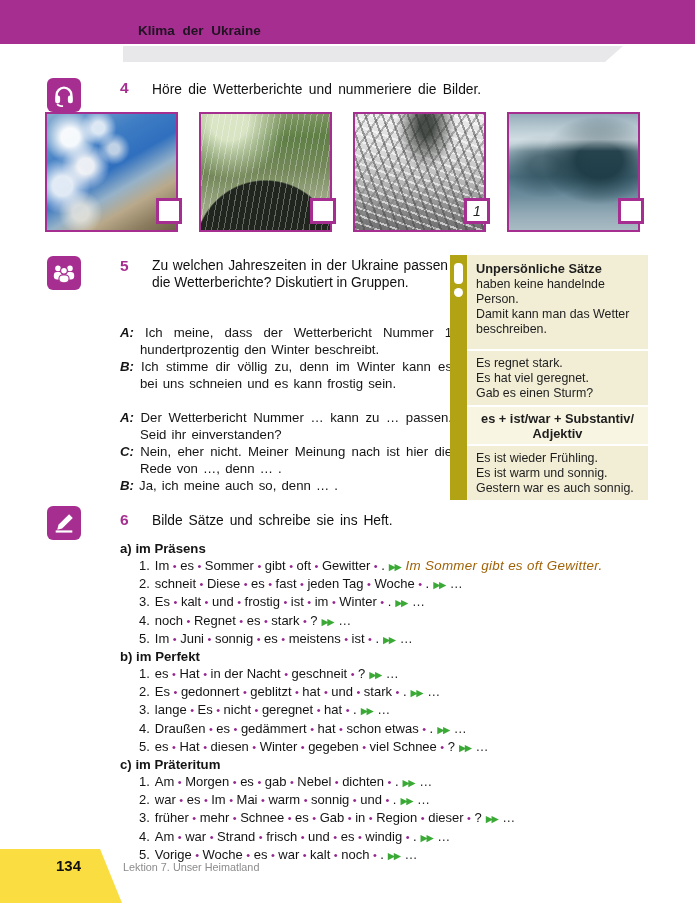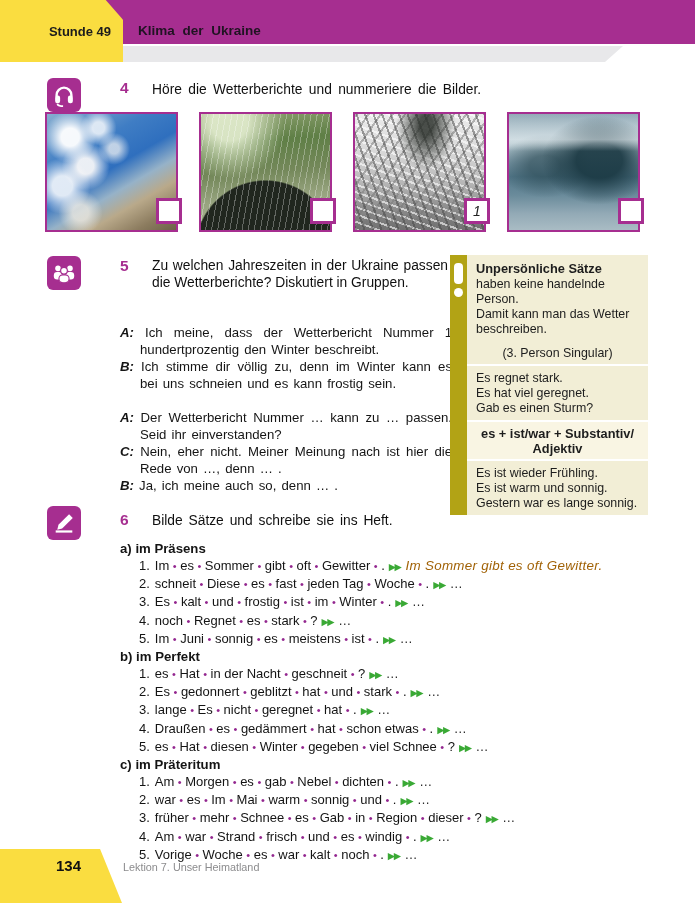--- a/index.html
+++ b/index.html
@@ -95,23 +95,20 @@
                 transform:scaleX(.94);transform-origin:left;}
 </style>
 </head>
 <body>
 
 <div class="page">
 
   <div class="magenta-bar"></div>
   <div class="topic">Klima der Ukraine</div>
   <div class="gray-strip"></div>
-  <div class="yellow-tab">
-    <span class="lesson-tab-label">Stunde 49</span>
-  </div>
 
   <div class="task-icon" style="top:78px">
     <svg width="24" height="24" viewBox="0 0 26 26">
       <path d="M5 15 v-2 a8 8 0 0 1 16 0 v2" stroke="#fff" stroke-width="2.6" fill="none"></path>
       <rect x="3.4" y="13.5" width="5.4" height="8.5" rx="2.4" fill="#fff"></rect>
       <rect x="17.2" y="13.5" width="5.4" height="8.5" rx="2.4" fill="#fff"></rect>
       <path d="M6 22.5 c0 2 3.5 2.6 6 2.6" stroke="#fff" stroke-width="2" fill="none"></path>
     </svg>
   </div>
   <div class="task-num" style="top:79px">4</div>
@@ -159,38 +156,37 @@
       <div class="excl-bar"></div>
       <div class="excl-dot"></div>
     </div>
     <div class="gb-content">
       <div class="gb-sec">
         <span class="gb-title">Unpersönliche Sätze</span>
         <div>haben keine handelnde Person.</div>
         <div>Damit kann man das Wetter beschreiben.</div>
       </div>
       <div class="gb-rule">
-        <div>(3. Person Singular)</div>
       </div>
       <div class="gb-divider"></div>
       <div class="gb-ex" id="gb-examples1">
           <div>Es regnet stark.</div>
           <div>Es hat viel geregnet.</div>
           <div>Gab es einen Sturm?</div>
         </div>
       <div class="gb-divider"></div>
       <div class="gb-rule gb-rule2">
         <div class="gb-rule-title">es + ist/war + Substantiv/
 Adjektiv</div>
       </div>
       <div class="gb-divider"></div>
       <div class="gb-ex" id="gb-examples2">
           <div>Es ist wieder Frühling.</div>
           <div>Es ist warm und sonnig.</div>
-          <div>Gestern war es lange sonnig.</div>
+          <div>Gestern war es auch sonnig.</div>
         </div>
     </div>
   </div>
 
   <div class="task-icon" style="top:506px">
     <svg width="24" height="24" viewBox="0 0 26 26">
       <path d="M18.5 3.5 l4 4 L11 19 l-5.3 1.3 L7 15z" fill="#fff"></path>
       <rect x="4" y="21" width="18" height="2.4" fill="#fff"></rect>
     </svg>
   </div>

